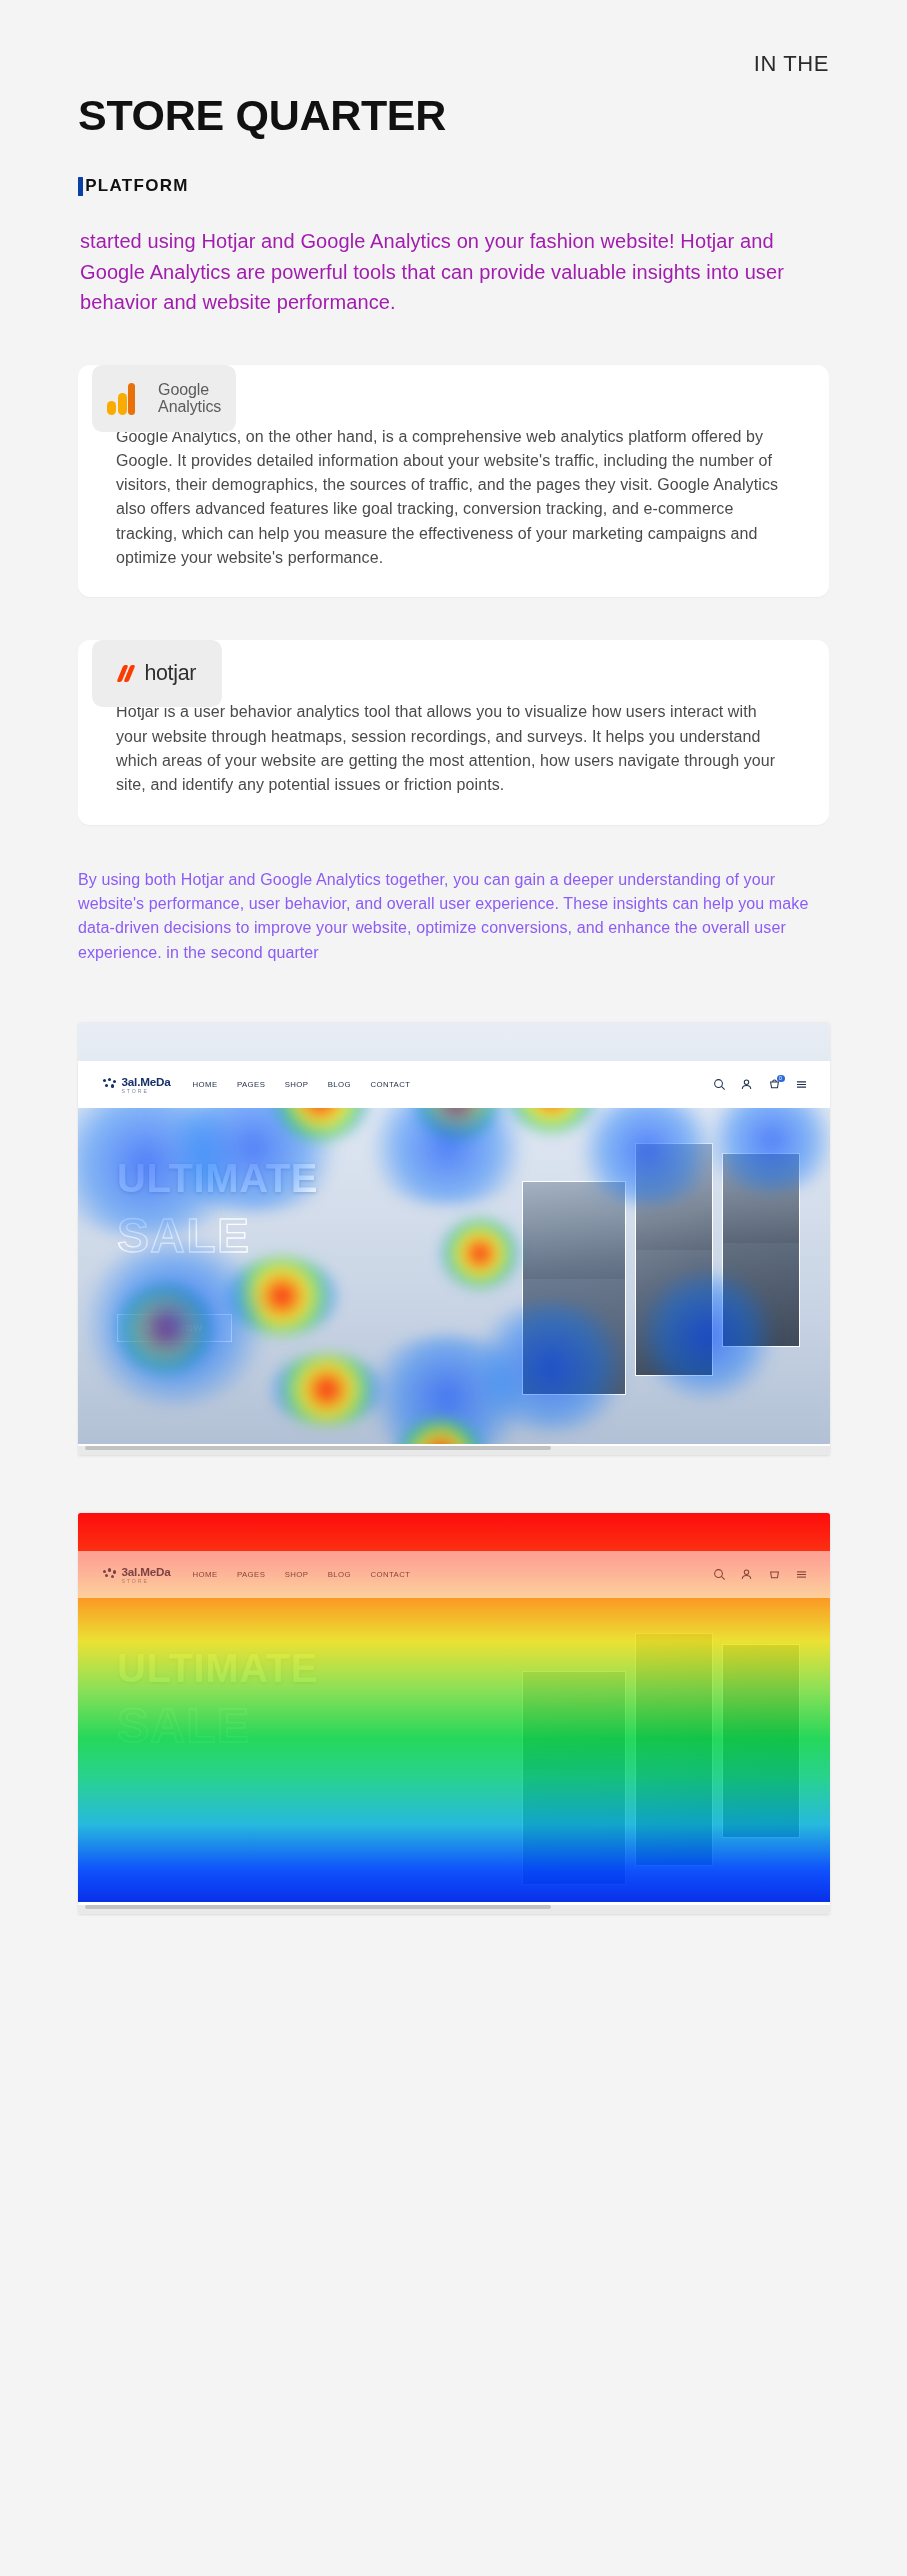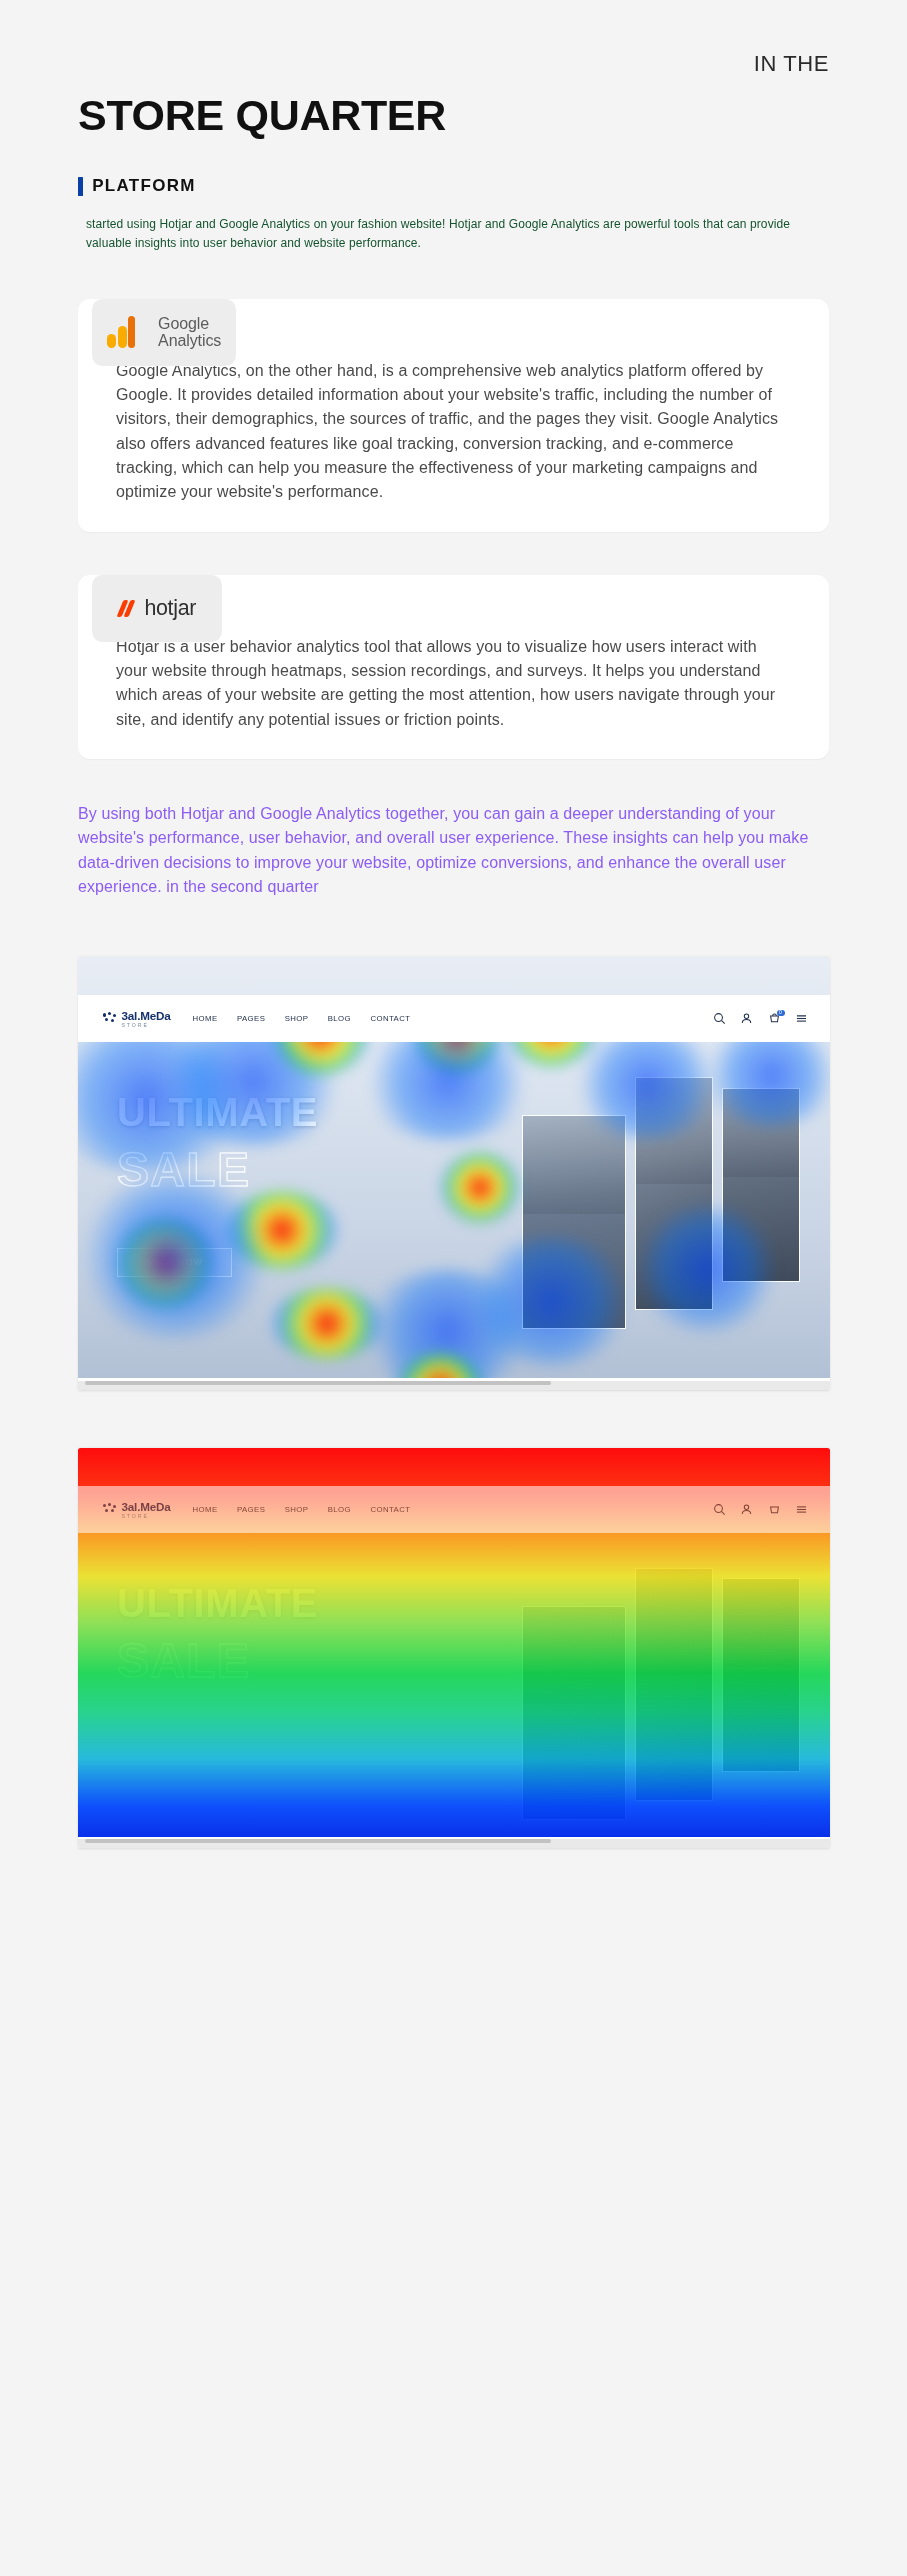--- a/index.html
+++ b/index.html
@@ -36,42 +36,42 @@
     font-size: 43px;
     font-weight: 700;
     color: #111111;
     letter-spacing: -0.3px;
     margin: 0 0 38px 0;
     line-height: 1.05;
   }
   .platform-row {
     display: flex;
     align-items: center;
-    gap: 9px;
-    margin: 0 0 19px 0;
+    gap: 2px;
+    margin: 0 0 30px 0;
   }
   .platform-bar {
     width: 5.2px;
     height: 19.4px;
     background: #0b3fa8;
     border-radius: 0.6px;
     flex: none;
   }
   .platform-label {
     font-size: 17px;
     font-weight: 700;
     letter-spacing: 1.3px;
     color: #111111;
   }
   .intro {
-    font-size: 12px;
+    font-size: 20px;
     line-height: 1.52;
-    color: #14532d;
+    color: #a21caf;
     letter-spacing: 0.1px;
-    margin: 0 0 47px 8px;
+    margin: 0 0 47px 2px;
     max-width: 755px;
   }
   .card-block {
     position: relative;
     margin: 0 0 43px 0;
   }
   .card-body {
     background: #ffffff;
     border-radius: 11.7px;
     padding: 60px 38px 27px 38px;
@@ -96,21 +96,21 @@
     min-width: 130px;
     display: flex;
     align-items: center;
     justify-content: center;
     padding: 0 14.3px;
     z-index: 2;
   }
   
   .ga-logo {
     display: flex;
-    align-items: center;
+    align-items: flex-end;
     gap: 23px;
   }
   .ga-bars {
     position: relative;
     width: 28.5px;
     height: 32px;
   }
   .ga-bars .b1, .ga-bars .b2, .ga-bars .b3 {
     position: absolute;
     bottom: 0;

